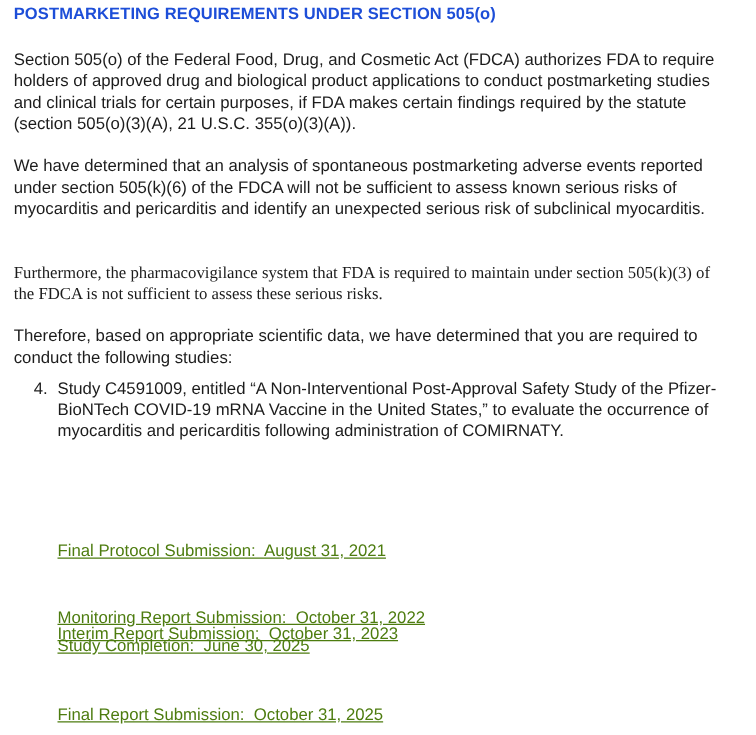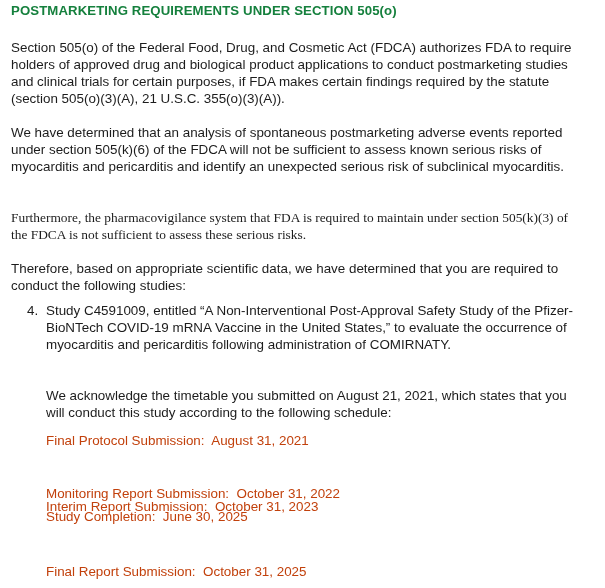--- a/index.html
+++ b/index.html
@@ -26,21 +26,21 @@
 
   .doc-title {
     position: absolute;
     left: 11px;
     top: 3px;
     width: 570px;
     font-size: 13.2px;
     font-weight: bold;
     letter-spacing: 0.1px;
     line-height: 16px;
-    color: #15803d;
+    color: #1d4ed8;
   }
 
   .body-block {
     position: absolute;
     left: 11px;
     width: 562px;
     font-size: 13.4px;
     line-height: 17.1px;
     color: #1c1c1c;
     text-align: left;
@@ -80,22 +80,23 @@
     line-height: 17.1px;
     color: #1c1c1c;
   }
 
   .sched-line {
     position: absolute;
     left: 46px;
     width: 527px;
     font-size: 13.4px;
     line-height: 17.1px;
-    color: #c2410c;
+    color: #4d7c0f;
     white-space: pre;
+    text-decoration: underline;
   }
   .s0 { top: 432px; }
   .s1 { top: 465px; margin-top: 20px; }
   .s2 { top: 498px; }
   .s3 { top: 508px; }
   .s4 { top: 563px; }
 </style>
 </head>
 <body>
 
@@ -109,21 +110,20 @@
 
   <div class="body-block p3">Furthermore, the pharmacovigilance system that FDA is required to maintain under section 505(k)(3) of the FDCA is not sufficient to assess these serious risks.</div>
 
   <div class="body-block p4">Therefore, based on appropriate scientific data, we have determined that you are required to conduct the following studies:</div>
 
   <div class="list-item">
     <span class="list-marker">4.</span>
     <span class="list-text">Study C4591009, entitled “A Non-Interventional Post-Approval Safety Study of the Pfizer-BioNTech COVID-19 mRNA Vaccine in the United States,” to evaluate the occurrence of myocarditis and pericarditis following administration of COMIRNATY.</span>
   </div>
 
-  <div class="sub-para">We acknowledge the timetable you submitted on August 21, 2021, which states that you will conduct this study according to the following schedule:</div>
 
   <div class="sched-line s0">Final Protocol Submission:  August 31, 2021</div>
 
   <div class="sched-line s1">Monitoring Report Submission:  October 31, 2022</div>
 
   <div class="sched-line s2">Interim Report Submission:  October 31, 2023</div>
 
   <div class="sched-line s3">Study Completion:  June 30, 2025</div>
 
   <div class="sched-line s4">Final Report Submission:  October 31, 2025</div>

